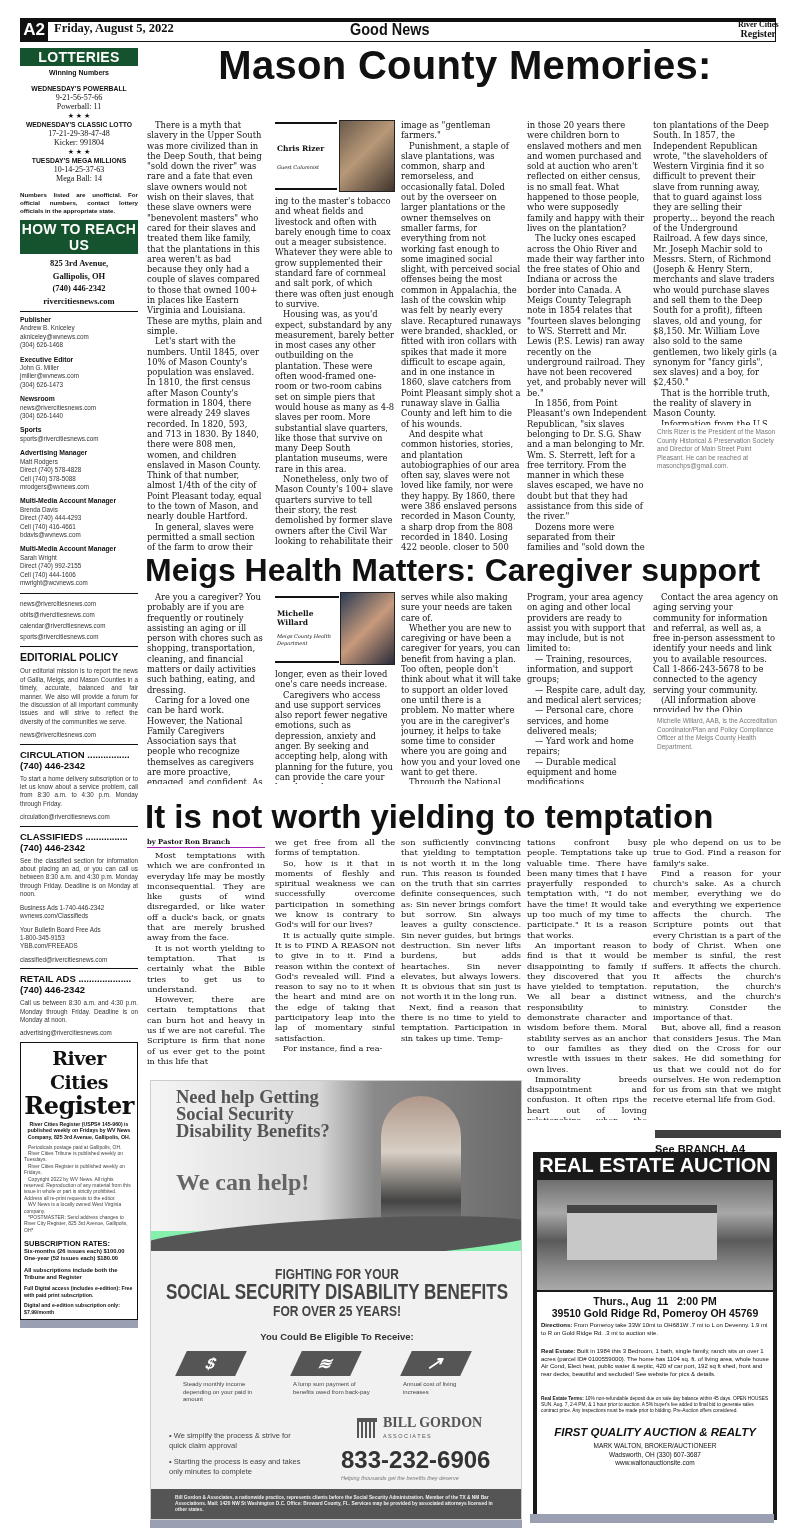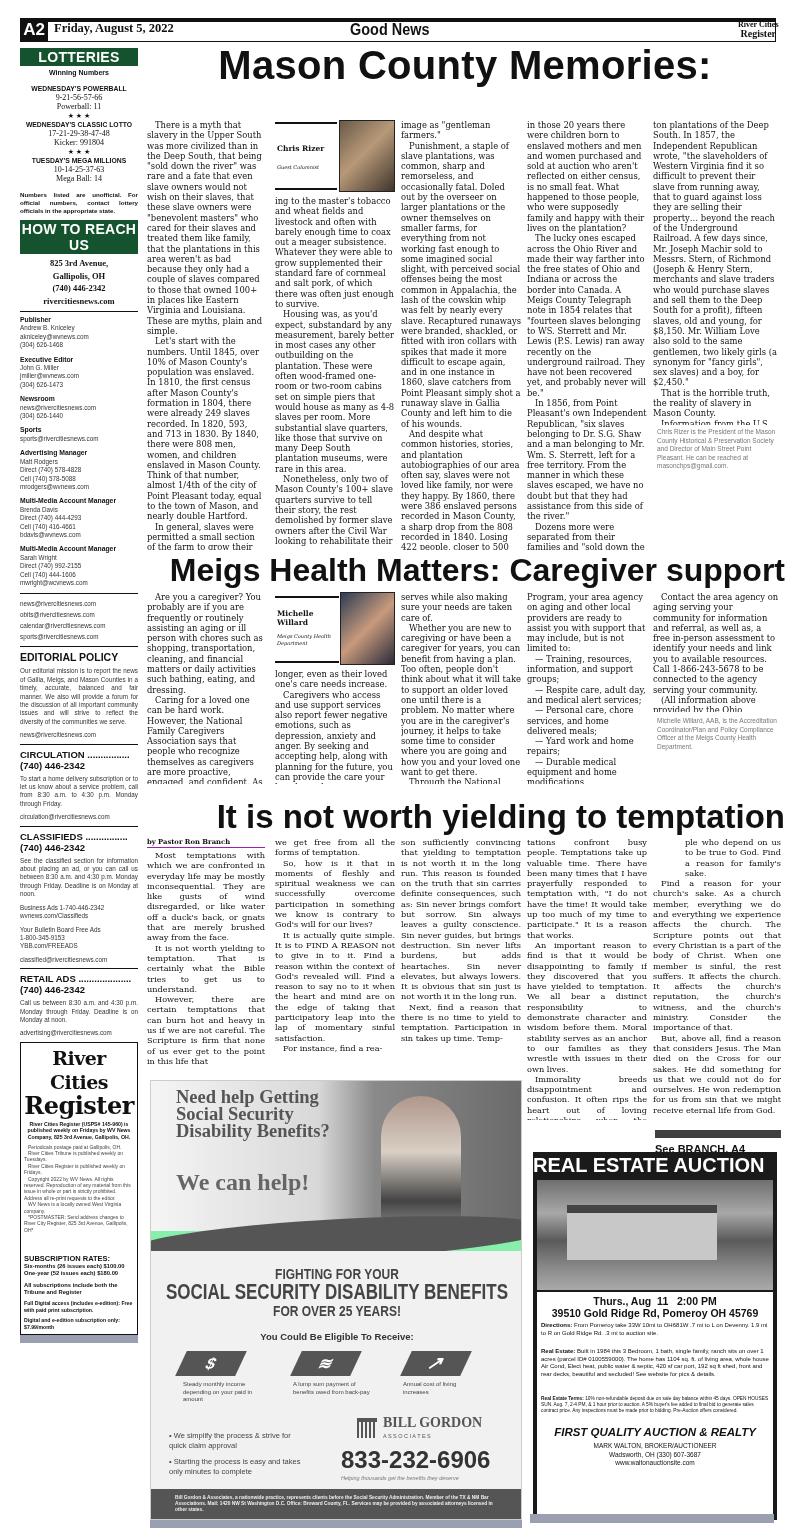--- a/index.html
+++ b/index.html
@@ -18,21 +18,21 @@
 .lbl{font-weight:bold;font-size:6.8px;color:#111}
 .rule{border-top:1px solid #111;margin:4px 0}
 .sechd{font:bold 10.5px "Liberation Sans",sans-serif;margin-top:3px}
 .just{text-align:justify}
 .p{margin-bottom:6px}
 
 .col{font-size:8.4px;line-height:10.3px;text-align:left;overflow:hidden}
 .col p{text-indent:8px}
 .col.j{text-align:justify;font-size:8.2px;line-height:10.3px}
 .h1{font:bold 40px "Liberation Sans",sans-serif;line-height:38px;text-align:center;letter-spacing:.3px}
-.h2{font:bold 32px "Liberation Sans",sans-serif;text-align:right;white-space:nowrap}
+.h2{font:bold 32px "Liberation Sans",sans-serif;text-align:left;white-space:nowrap}
 .byline{font-size:7px;line-height:8px}
 .photo{background:linear-gradient(135deg,#6a5a4a,#b89978 45%,#40352d);border:1px solid #222}
 .bio{font-family:"Liberation Sans",sans-serif;font-size:6.5px;line-height:8.6px;color:#777}
 .ad{background:#86efac;border:1px solid #ccc;overflow:hidden}
 .auction{background:#1a1a1a;overflow:hidden}
 .bluebar{background:#9aa0b2}
 </style>
 </head>
 <body>
 
@@ -156,21 +156,21 @@
       </div>
     <div style="font-weight:bold;font-size:5.2px;line-height:6.6px;text-align:center;margin:3px 0">River Cities Register (USPS# 145-960) is published weekly on Fridays by WV News Company, 825 3rd Avenue, Gallipolis, OH.</div>
     <div id="fine" style="font-size:5px;line-height:6.4px;color:#444">
         <div style="text-indent: 4px;">Periodicals postage paid at Gallipolis, OH.</div>
         <div style="text-indent: 4px;">River Cities Tribune is published weekly on Tuesdays.</div>
         <div style="text-indent: 4px;">River Cities Register is published weekly on Fridays.</div>
         <div style="text-indent: 4px;">Copyright 2022 by WV News. All rights reserved. Reproduction of any material from this issue in whole or part is strictly prohibited. Address all re-print requests to the editor.</div>
         <div style="text-indent: 4px;">WV News is a locally owned West Virginia company.</div>
         <div style="text-indent: 4px;">*POSTMASTER: Send address changes to River City Register, 825 3rd Avenue, Gallipolis, OH*</div>
       </div>
-    <div style="font-weight:bold;font-size:7.5px;margin-top:21px">SUBSCRIPTION RATES:</div>
+    <div style="font-weight:bold;font-size:7.5px;margin-top:6px">SUBSCRIPTION RATES:</div>
     <div style="font-weight:bold;font-size:5.8px;line-height:7px">
         <div>Six-months (26 issues each) $100.00</div>
         <div>One-year (52 issues each) $180.00</div>
       </div>
     <div style="font-weight:bold;font-size:5.8px;line-height:7px;margin-top:5px">All subscriptions include both the Tribune and Register</div>
     <div style="font-weight:bold;font-size:5.2px;line-height:6.6px;margin-top:4px">Full Digital access (includes e-edition): Free with paid print subscription.</div>
     <div style="font-weight:bold;font-size:5.2px;line-height:6.6px;margin-top:4px">Digital and e-edition subscription only: $7.99/month</div>
   </div>
   <div class="bluebar" style="height:8px"></div>
 </div>
@@ -263,21 +263,21 @@
 <div class="abs col j" style="left:401px;top:837px;width:120px;height:228px">
     <p style="text-indent: 0px;">son sufficiently convincing that yielding to temptation is not worth it in the long run. This reason is founded on the truth that sin carries definite consequences, such as: Sin never brings comfort but sorrow. Sin always leaves a guilty conscience. Sin never guides, but brings destruction. Sin never lifts burdens, but adds heartaches. Sin never elevates, but always lowers. It is obvious that sin just is not worth it in the long run.</p>
     <p>Next, find a reason that there is no time to yield to temptation. Participation in sin takes up time. Temp-</p>
   </div>
 <div class="abs col j" style="left:527px;top:837px;width:120px;height:283px">
     <p style="text-indent: 0px;">tations confront busy people. Temptations take up valuable time. There have been many times that I have prayerfully responded to temptation with, "I do not have the time! It would take up too much of my time to participate." It is a reason that works.</p>
     <p>An important reason to find is that it would be disappointing to family if they discovered that you have yielded to temptation. We all bear a distinct responsibility to demonstrate character and wisdom before them. Moral stability serves as an anchor to our families as they wrestle with issues in their own lives.</p>
     <p>Immorality breeds disappointment and confusion. It often rips the heart out of loving relationships when the investments of faith and trust are devalued by sinful practices. There are peo-</p>
   </div>
 <div class="abs col j" style="left:653px;top:837px;width:128px;height:283px">
-    <p style="text-indent: 0px; margin-left: 32px;">ple who depend on us to be true to God. Find a reason for family's sake.</p>
+    <p style="text-indent: 0px;">ple who depend on us to be true to God. Find a reason for family's sake.</p>
     <p>Find a reason for your church's sake. As a church member, everything we do and everything we experience affects the church. The Scripture points out that every Christian is a part of the body of Christ. When one member is sinful, the rest suffers. It affects the church. It affects the church's reputation, the church's witness, and the church's ministry. Consider the importance of that.</p>
     <p>But, above all, find a reason that considers Jesus. The Man died on the Cross for our sakes. He did something for us that we could not do for ourselves. He won redemption for us from sin that we might receive eternal life from God.</p>
   </div>
 <div class="abs" style="left:655px;top:1130px;width:126px;border-top:8px solid #404040;padding-top:5px;font:bold 11px 'Liberation Sans',sans-serif">See BRANCH, A4</div>
 
 <div class="abs ad" style="left:150px;top:1080px;width:372px;height:440px">
   <div class="abs" style="left:0;top:0;width:372px;height:150px;background:linear-gradient(90deg,#f5f5f5 0%,#d8d8d8 45%,#8a8a8a 60%,#6a6a6a 100%)"></div>
   <div class="abs" style="left:230px;top:15px;width:80px;height:140px;border-radius:40px 40px 10px 10px;background:linear-gradient(180deg,#b0978a,#d8cfc5 40%,#444 75%,#999)"></div>
   <div class="abs" style="left:25px;top:8px;font:bold 18.5px 'Liberation Serif',serif;line-height:17px;color:#555">
     <div>Need help Getting</div>
@@ -304,21 +304,21 @@
   <div class="abs" style="left:206px;top:337px;width:20px;height:20px;border-top:4px solid #555;background:repeating-linear-gradient(90deg,#555 0 2px,transparent 2px 4px)"></div>
   <div class="abs" style="left:232px;top:334px;font:bold 14px 'Liberation Serif',serif;color:#555">BILL GORDON</div>
   <div class="abs" style="left:232px;top:352px;font:5.5px 'Liberation Sans',sans-serif;color:#555">A S S O C I A T E S</div>
   <div class="abs" style="left:190px;top:365px;font:bold 24px 'Liberation Sans',sans-serif;color:#333">833-232-6906</div>
   <div class="abs" style="left:190px;top:394px;font:italic 5.5px 'Liberation Sans',sans-serif;color:#777">Helping thousands get the benefits they deserve</div>
   <div class="abs" style="left:0;top:408px;width:372px;height:32px;background:#555;color:#eee;font:bold 4.8px 'Liberation Sans',sans-serif;line-height:6px;padding:6px 24px">Bill Gordon &amp; Associates, a nationwide practice, represents clients before the Social Security Administration. Member of the TX &amp; NM Bar Associations. Mail: 1420 NW St Washington D.C. Office: Broward County, FL. Services may be provided by associated attorneys licensed in other states.</div>
 </div>
 <div class="abs bluebar" style="left:150px;top:1520px;width:372px;height:8px"></div>
 
 <div class="abs auction" style="left:533px;top:1152px;width:244px;height:368px">
-  <div class="abs" style="left:0;top:2px;width:244px;color:#fff;font:bold 20px 'Liberation Sans',sans-serif">REAL ESTATE AUCTION</div>
+  <div class="abs" style="left:0;top:2px;width:244px;text-align:center;color:#fff;font:bold 20px 'Liberation Sans',sans-serif">REAL ESTATE AUCTION</div>
   <div class="abs" style="left:4px;top:28px;width:236px;height:110px;background:linear-gradient(180deg,#6f6f6f 0%,#a8a8a8 30%,#5a5a5a 55%,#8a8a8a 80%,#aaa 100%)">
     <div class="abs" style="left:30px;top:25px;width:150px;height:55px;background:#c8c8c8;border-top:8px solid #444"></div>
   </div>
   <div class="abs" style="left:4px;top:140px;width:236px;height:226px;background:#fff"></div>
   <div class="abs" style="left:4px;top:143px;width:236px;text-align:center;font:bold 10.5px 'Liberation Sans',sans-serif;line-height:12px">
     <div style="white-space:pre">Thurs., Aug  11   2:00 PM</div>
     <div>39510 Gold Ridge Rd, Pomeroy OH 45769</div>
   </div>
   <div class="abs" style="left:8px;top:170px;width:228px;font:6px 'Liberation Sans',sans-serif;line-height:7.5px"><b>Directions:</b><span> From Pomeroy take 33W 10mi to OH681W .7 mi to L on Devenny. 1.9 mi to R on Gold Ridge Rd. .3 mi to auction site.</span></div>
   <div class="abs" style="left:8px;top:196px;width:228px;font:6px 'Liberation Sans',sans-serif;line-height:7.5px"><b>Real Estate:</b><span> Built in 1984 this 3 Bedroom, 1 bath, single family, ranch sits on over 1 acres (parcel ID# 0100559000). The home has 1104 sq. ft. of living area, whole house Air Cond, Elect heat, public water &amp; septic, 420 sf car port, 192 sq ft shed, front and rear decks, beautiful and secluded! See website for pics &amp; details.</span></div>

